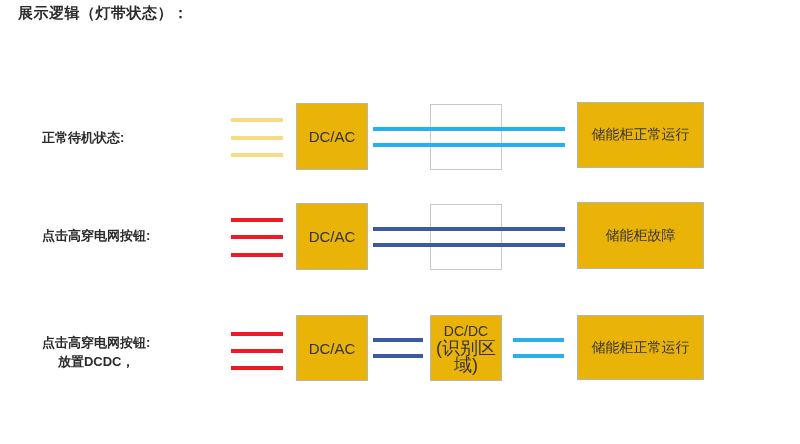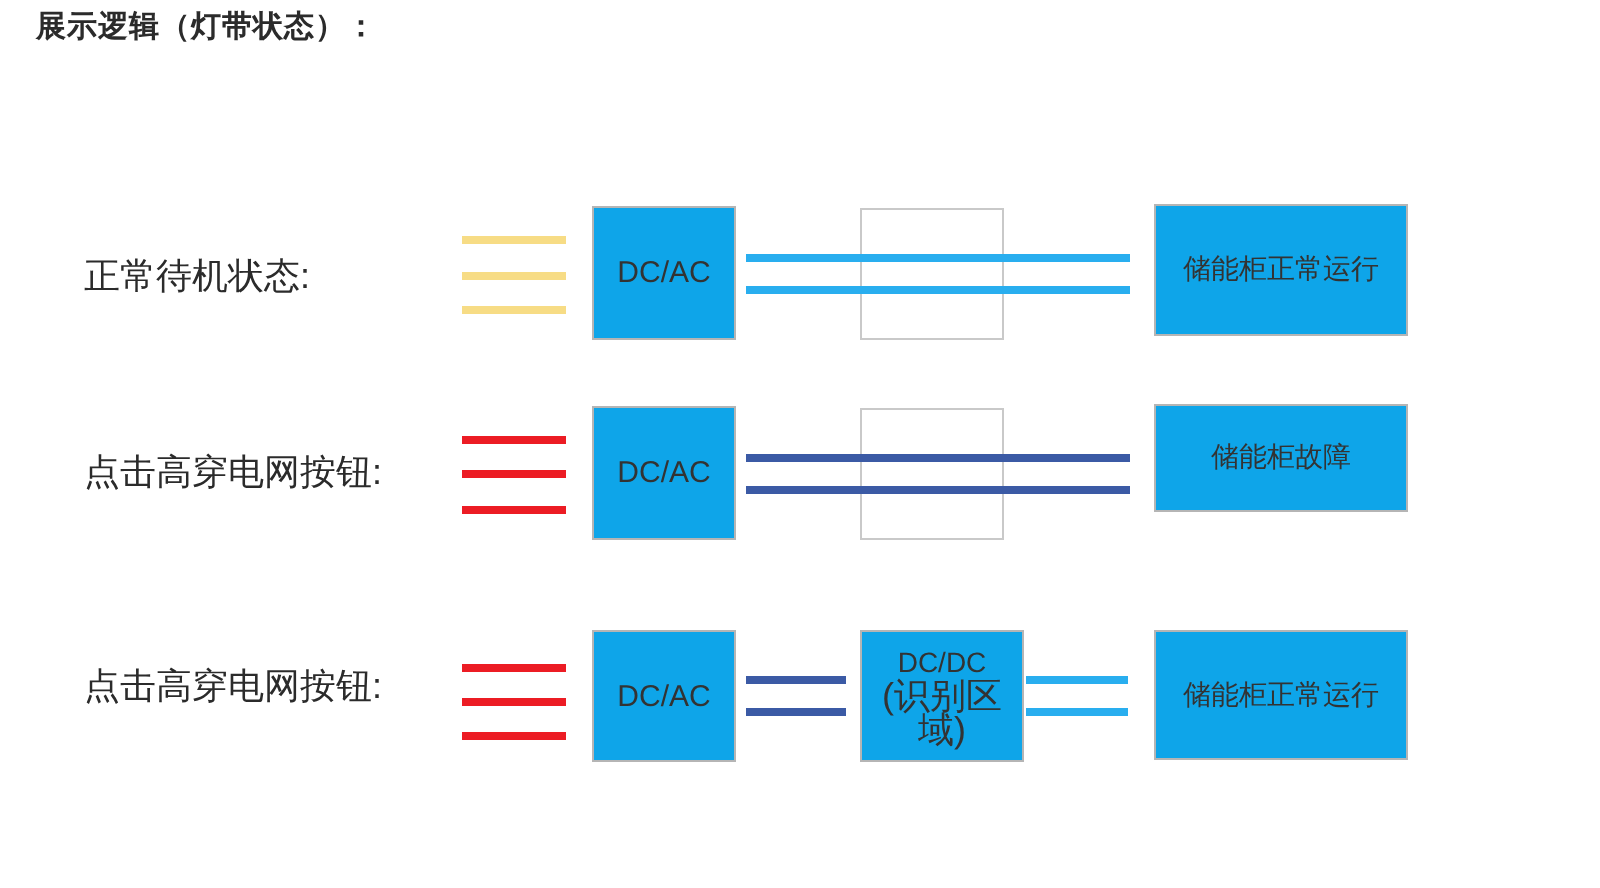--- a/index.html
+++ b/index.html
@@ -19,38 +19,38 @@
   .page-title {
     left: 18px;
     top: 4px;
     font-size: 15px;
     font-weight: 700;
     letter-spacing: 0.5px;
     white-space: nowrap;
   }
   .row-label {
     left: 42px;
-    font-size: 18px;
-    font-weight: 400;
+    font-size: 13px;
+    font-weight: 700;
     line-height: 18.5px;
     white-space: nowrap;
     text-align: center;
   }
   .strip {
     width: 52px;
     height: 4px;
     left: 231px;
     z-index: 3;
   }
   .wire {
     height: 4px;
     z-index: 3;
   }
   .gray-box {
-    background: #0ea5e9;
+    background: #eab308;
     border: 1px solid #b5b5b5;
     box-sizing: border-box;
     display: flex;
     flex-direction: column;
     align-items: center;
     justify-content: center;
     text-align: center;
     z-index: 1;
     color: #333333;
   }
@@ -64,21 +64,21 @@
     left: 430px;
     width: 72px;
     height: 66px;
     background: #ffffff;
     border: 1px solid #c9c9c9;
     box-sizing: border-box;
     z-index: 1;
   }
   .dcdc-box {
     left: 430px;
-    width: 82px;
+    width: 72px;
     height: 66px;
     font-size: 14px;
     line-height: 17px;
   }
   .dcdc-sub {
     font-size: 18px;
   }
   .end-box {
     left: 577px;
     width: 127px;
@@ -122,26 +122,27 @@
 
 <div class="abs gray-box dcac-box" style="top:203px">
   <span>DC/AC</span>
 </div>
 
 <div class="abs pass-box" style="top:204px"></div>
 
 <div class="abs wire" style="left: 373px; top: 227px; width: 192px; background-color: rgb(59, 90, 165);"></div>
 <div class="abs wire" style="left: 373px; top: 243px; width: 192px; background-color: rgb(59, 90, 165);"></div>
 
-<div class="abs gray-box end-box" style="top:202px;height:54px">
+<div class="abs gray-box end-box" style="top:202px;height:67px">
   <span>储能柜故障</span>
 </div>
 
 <div class="abs row-label" style="top:334px">
   <div>点击高穿电网按钮:</div>
+  <div>放置DCDC，</div>
 </div>
 
 <div class="abs strip" style="top: 332px; background-color: rgb(236, 28, 36);"></div>
 <div class="abs strip" style="top: 349px; background-color: rgb(236, 28, 36);"></div>
 <div class="abs strip" style="top: 366px; background-color: rgb(236, 28, 36);"></div>
 
 <div class="abs gray-box dcac-box" style="top:315px;height:66px">
   <span>DC/AC</span>
 </div>
 

